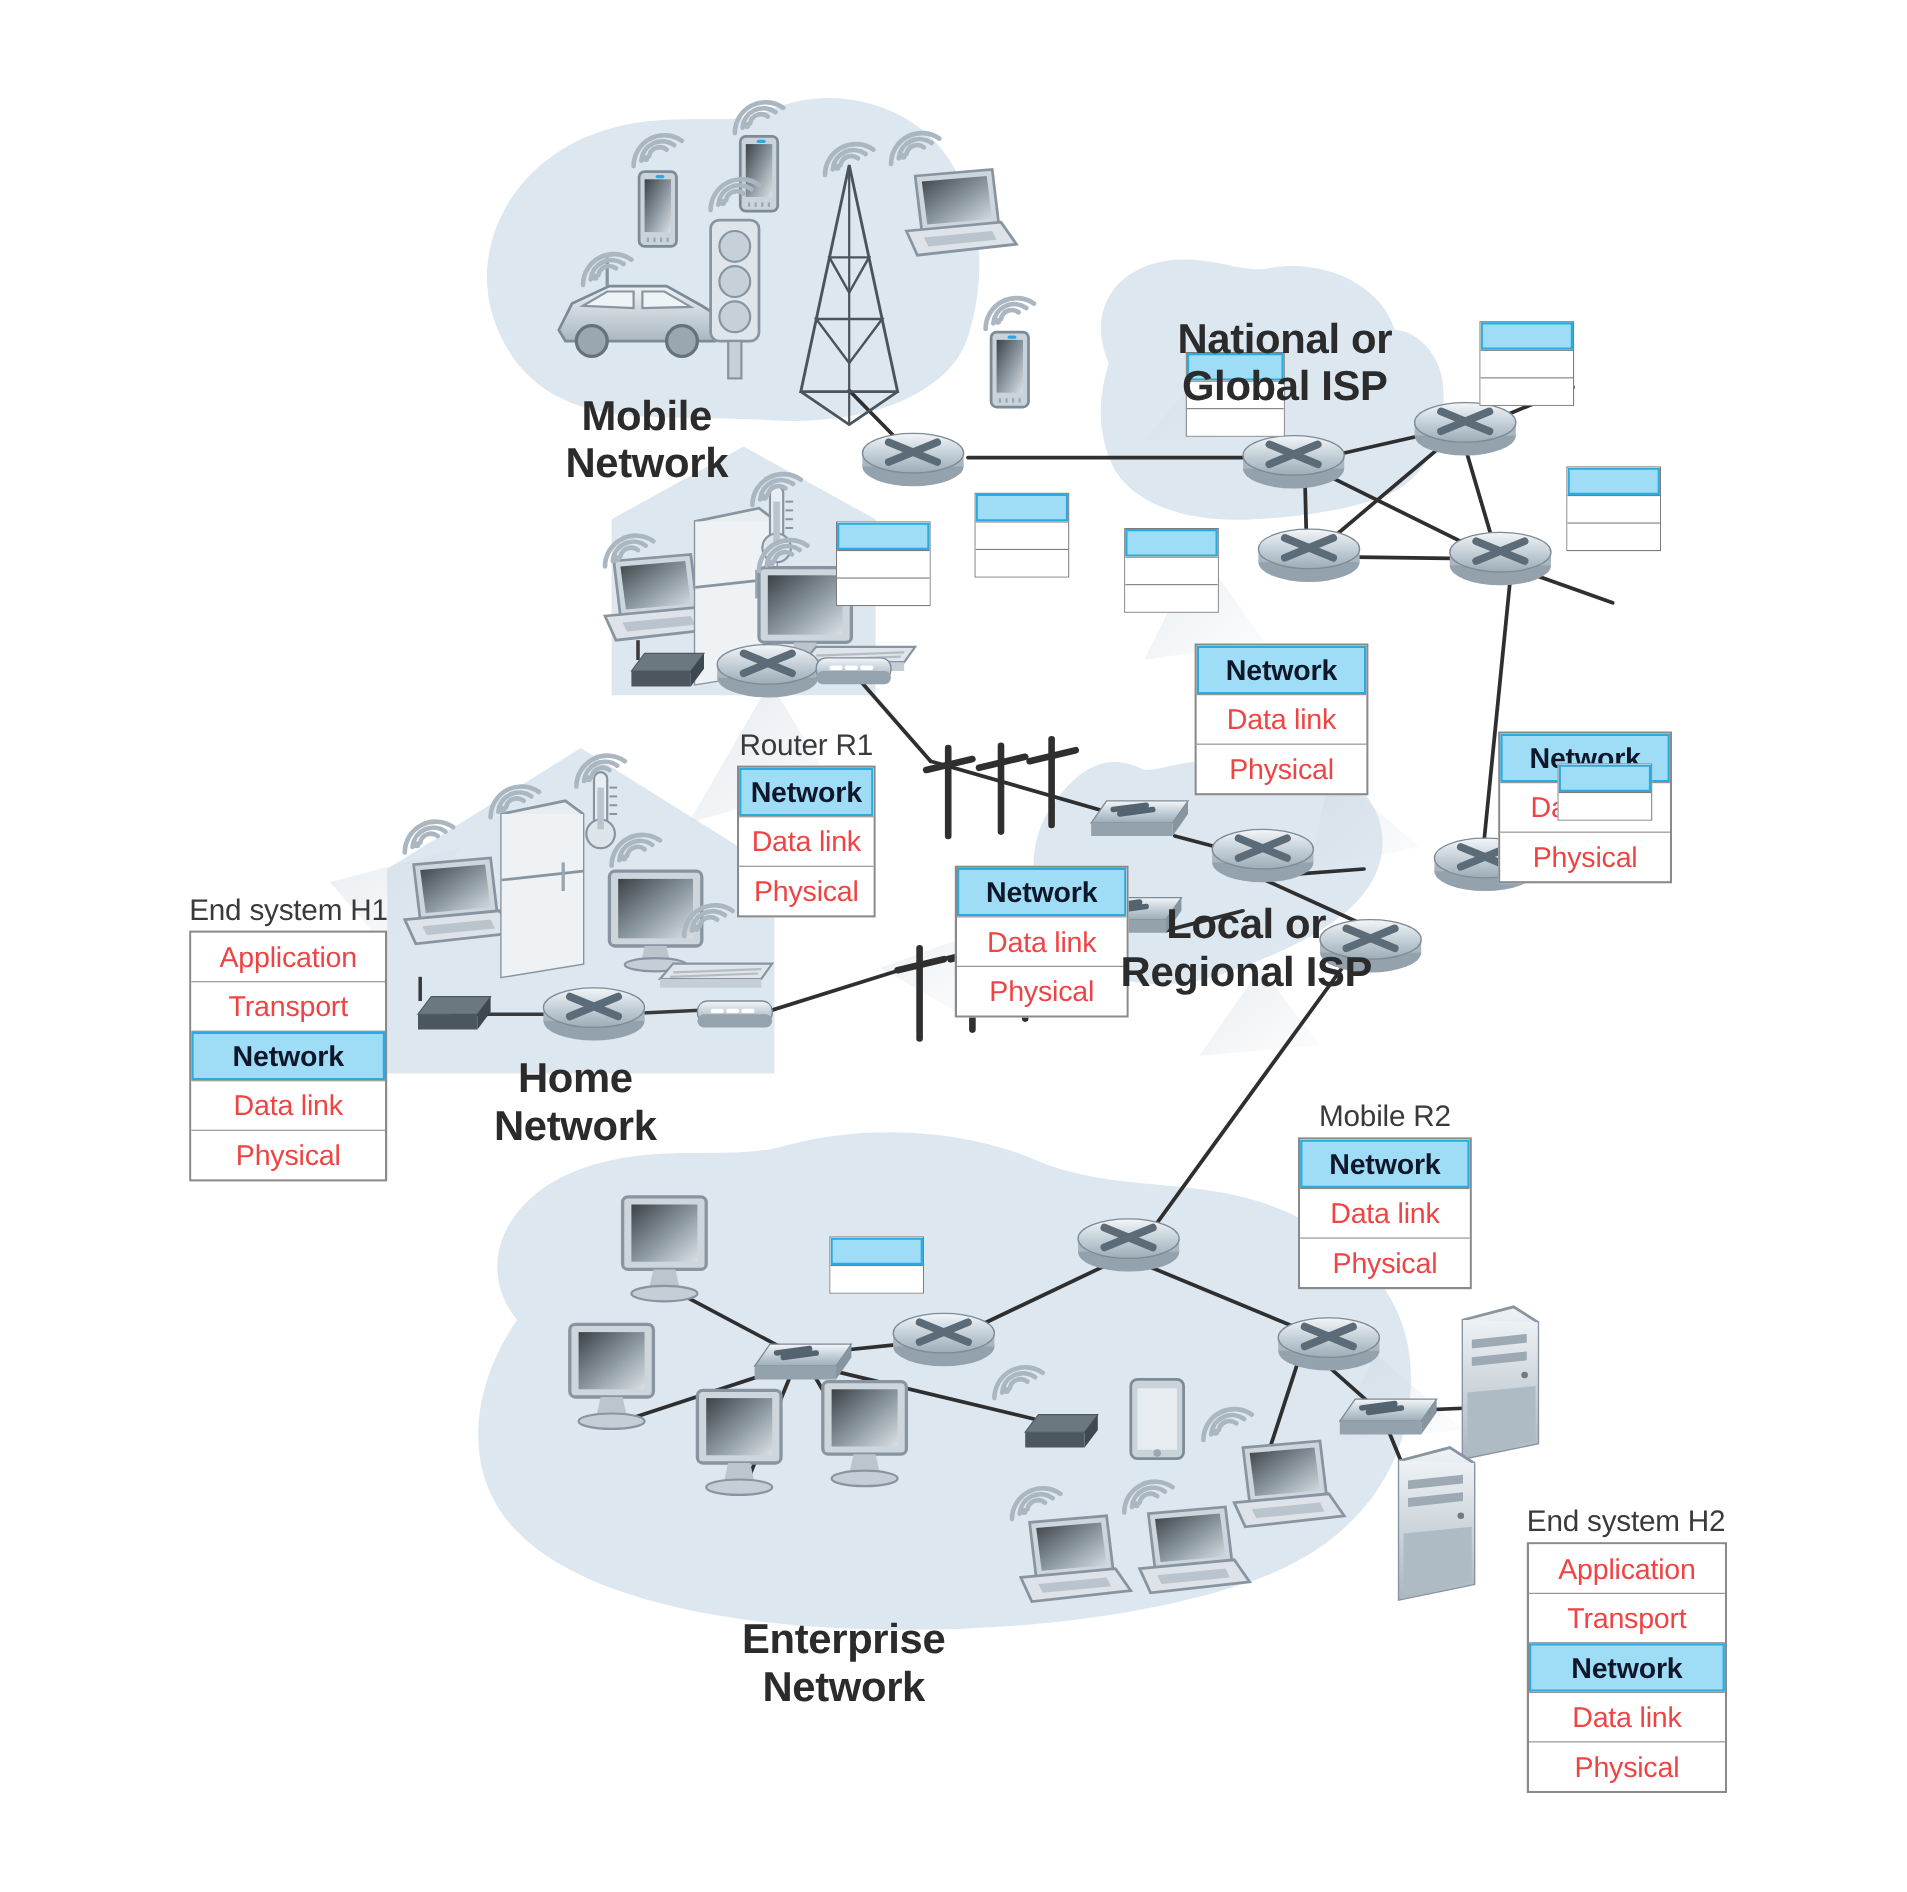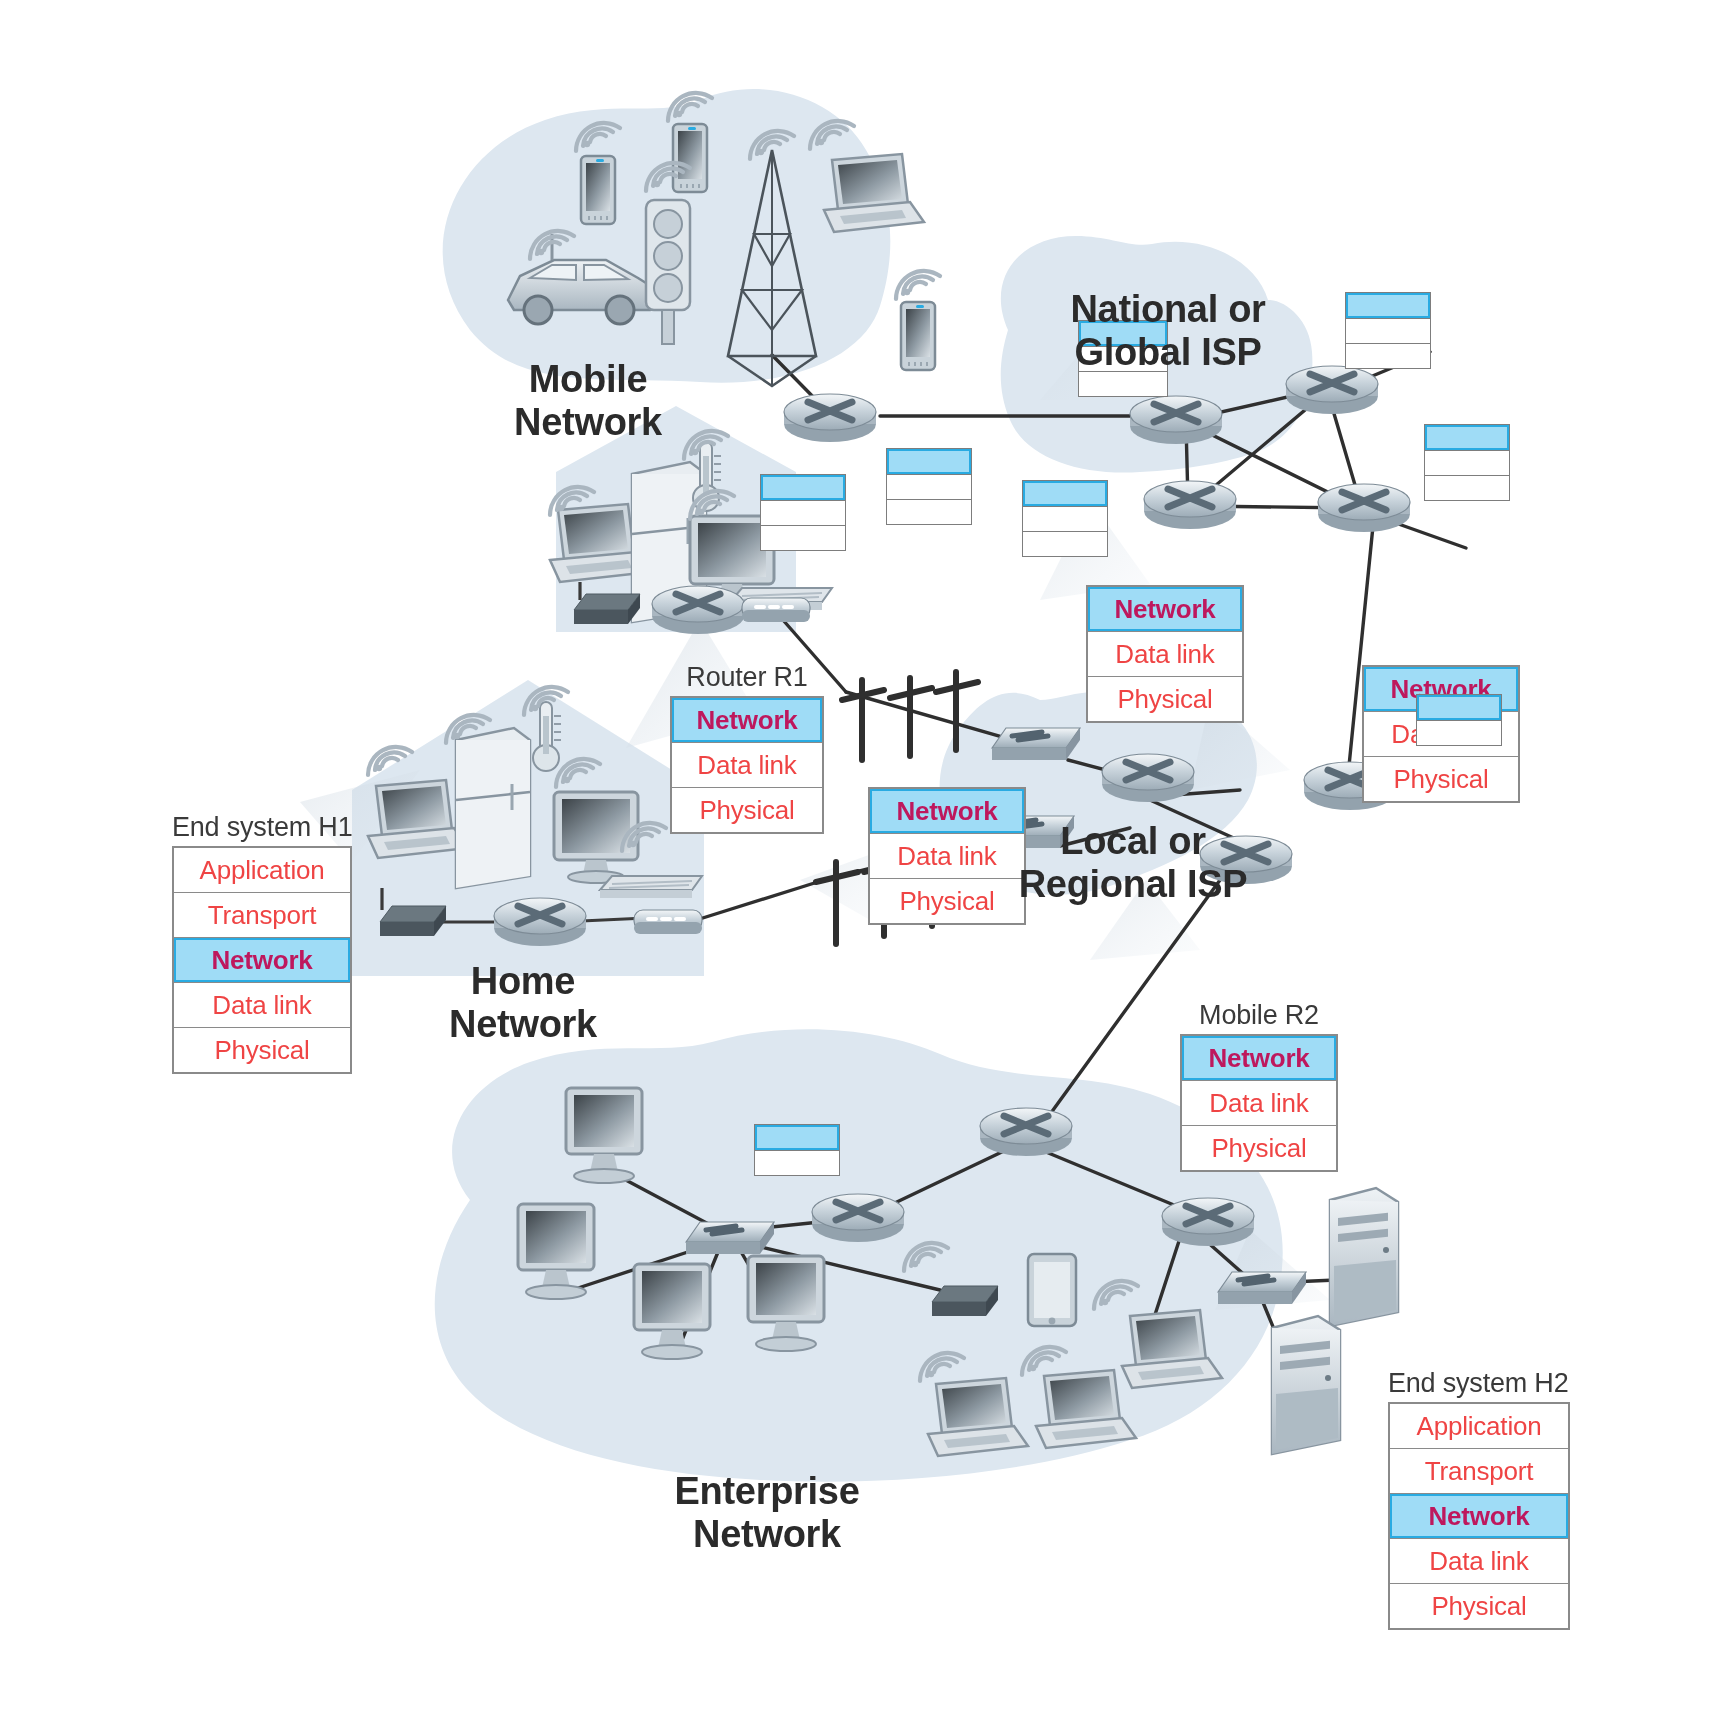--- a/index.html
+++ b/index.html
@@ -13,21 +13,21 @@
   #iconLayer{z-index:3;}
   .stack{position:absolute;z-index:6;}
   .stack-title{font-size:27px;color:#3a3a3a;font-weight:400;white-space:nowrap;
                margin-bottom:3px;letter-spacing:-.2px;}
   .stack-title.center{text-align:center;}
   .rows{border:2px solid #8a8a8a;background:#fff;box-sizing:border-box;}
   .row{border-top:1.5px solid #8a8a8a;background:#fff;color:#ef4444;
        font-size:26px;line-height:1;padding:9px 0;text-align:center;box-sizing:border-box;
        letter-spacing:-.2px;}
   .row:first-child{border-top:none;}
-  .row.hl{background:#9fdcf6;color:#be185d;font-weight:bold;
+  .row.hl{background:#9fdcf6;color:#0f172a;font-weight:bold;
           box-shadow:inset 0 0 0 2px #29abe2;}
   .mini{position:absolute;z-index:6;border:1.6px solid #7d7d7d;background:#fff;box-sizing:border-box;}
   .mini .mrow{height:25px;border-top:1.5px solid #7d7d7d;box-sizing:border-box;background:#fff;}
   .mini .mrow:first-child{border-top:none;}
   .mini .mrow.hl{background:#9fdcf6;box-shadow:inset 0 0 0 2px #29abe2;}
   .netlabel{position:absolute;z-index:7;font-size:38px;font-weight:bold;color:#2b2b2b;
             text-align:center;line-height:1.12;white-space:pre-line;letter-spacing:-.3px;}
 </style>
 </head>
 <body>
@@ -485,21 +485,21 @@
     <div class="stack-title">End system H2</div>
     <div class="rows">
       <div class="row">Application</div>
       <div class="row">Transport</div>
       <div class="row hl">Network</div>
       <div class="row">Data link</div>
       <div class="row">Physical</div>
     </div>
   </div>
 
-  <div class="stack" style="left:670px;top:662px;width:154px;">
+  <div class="stack" style="left:670px;top:662px;width:126px;">
     <div class="stack-title center">Router R1</div>
     <div class="rows">
       <div class="row hl">Network</div>
       <div class="row">Data link</div>
       <div class="row">Physical</div>
     </div>
   </div>
 
   <div class="stack" style="left:1180px;top:1000px;width:158px;">
     <div class="stack-title center">Mobile R2</div>

